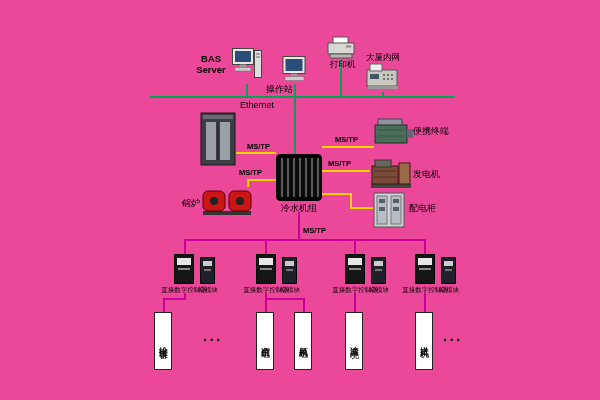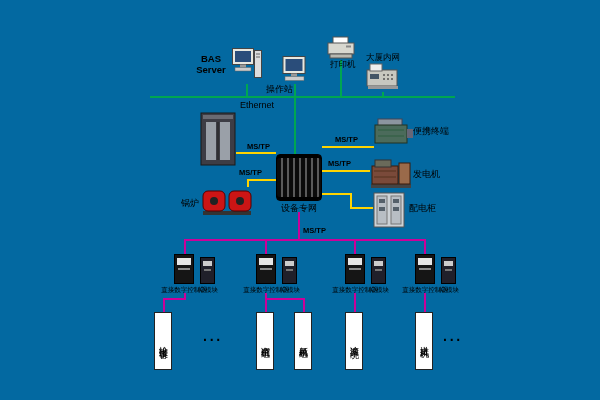--- a/index.html
+++ b/index.html
@@ -1,18 +1,18 @@
 <!DOCTYPE html>
 <html style="--green: #00a651; --yellow: #ffd400; --magenta: #cc0099;"><head>
 <meta charset="utf-8">
 <style>
   * { margin:0; padding:0; box-sizing:border-box; }
   html,body { background:#fff; }
   .stage {
-    position:relative; width:600px; height:400px; background:#0369a1;
+    position:relative; width:600px; height:400px; background:#ec4899;
     font-family:"Liberation Sans","DejaVu Sans",sans-serif; color:#000; overflow:hidden;
   }
   .hline,.vline { position:absolute; }
   .green  { background:var(--green,#00a651); }
   .yellow { background:var(--yellow,#ffd400); }
   .magenta{ background:var(--magenta,#cc0099); }
   .lbl { position:absolute; font-size:9px; line-height:11px; white-space:nowrap; }
   .lbl-sm { font-size:8.5px; }
   .center { transform:translateX(-50%); text-align:center; }
   .mstp { position:absolute; font-size:7.5px; font-weight:bold; white-space:nowrap; letter-spacing:0; }
@@ -119,32 +119,32 @@
   <div class="lbl" style="left:179px; top:138px;margin-left:28px;">电梯</div>
   <svg class="icon" style="left:200px; top:112px;" width="36" height="54" viewBox="0 0 36 54">
     <rect x="1" y="1" width="34" height="52" fill="#3d3d45" stroke="#1a1a1a"></rect>
     <rect x="3" y="3" width="30" height="4" fill="#6a6a72"></rect>
     <rect x="6" y="10" width="10" height="38" fill="#9aa0a8"></rect>
     <rect x="20" y="10" width="10" height="38" fill="#9aa0a8"></rect>
     <line x1="18" y1="10" x2="18" y2="48" stroke="#222"></line>
   </svg>
   <div class="mstp" style="left:247px; top:142px;">MS/TP</div>
 
-  <div class="lbl" style="left:181px; top:198px;">锅炉</div>
+  <div class="lbl" style="left:181px; top:198px;font-style:italic;">锅炉</div>
   <svg class="icon" style="left:202px; top:185px;" width="50" height="32" viewBox="0 0 50 32">
     <rect x="1" y="26" width="48" height="4" fill="#333"></rect>
     <rect x="1" y="6" width="22" height="20" rx="5" fill="#cc1515" stroke="#550000"></rect>
     <circle cx="12" cy="16" r="4" fill="#222"></circle>
     <rect x="27" y="6" width="22" height="20" rx="5" fill="#cc1515" stroke="#550000"></rect>
     <circle cx="38" cy="16" r="4" fill="#222"></circle>
   </svg>
   <div class="mstp" style="left:239px; top:168px;">MS/TP</div>
 
   <div class="ctrl" style="left:276px; top:154px; width:46px; height:47px;"></div>
-  <div class="lbl center" style="left:299px; top:203px;">设备专网</div>
+  <div class="lbl center" style="left:299px; top:203px;">冷水机组</div>
 
   <svg class="icon" style="left:374px; top:116px;" width="40" height="30" viewBox="0 0 40 30">
     <rect x="4" y="3" width="24" height="7" fill="#8b95a0" stroke="#445"></rect>
     <rect x="1" y="9" width="32" height="18" fill="#4b6b5b" stroke="#223322"></rect>
     <rect x="33" y="13" width="6" height="9" fill="#666677"></rect>
     <line x1="4" y1="14" x2="30" y2="14" stroke="#2e5e40"></line>
     <line x1="4" y1="20" x2="30" y2="20" stroke="#2e5e40"></line>
   </svg>
   <div class="lbl" style="left:413px; top:126px;">便携终端</div>
   <div class="mstp" style="left:335px; top:135px;">MS/TP</div>

